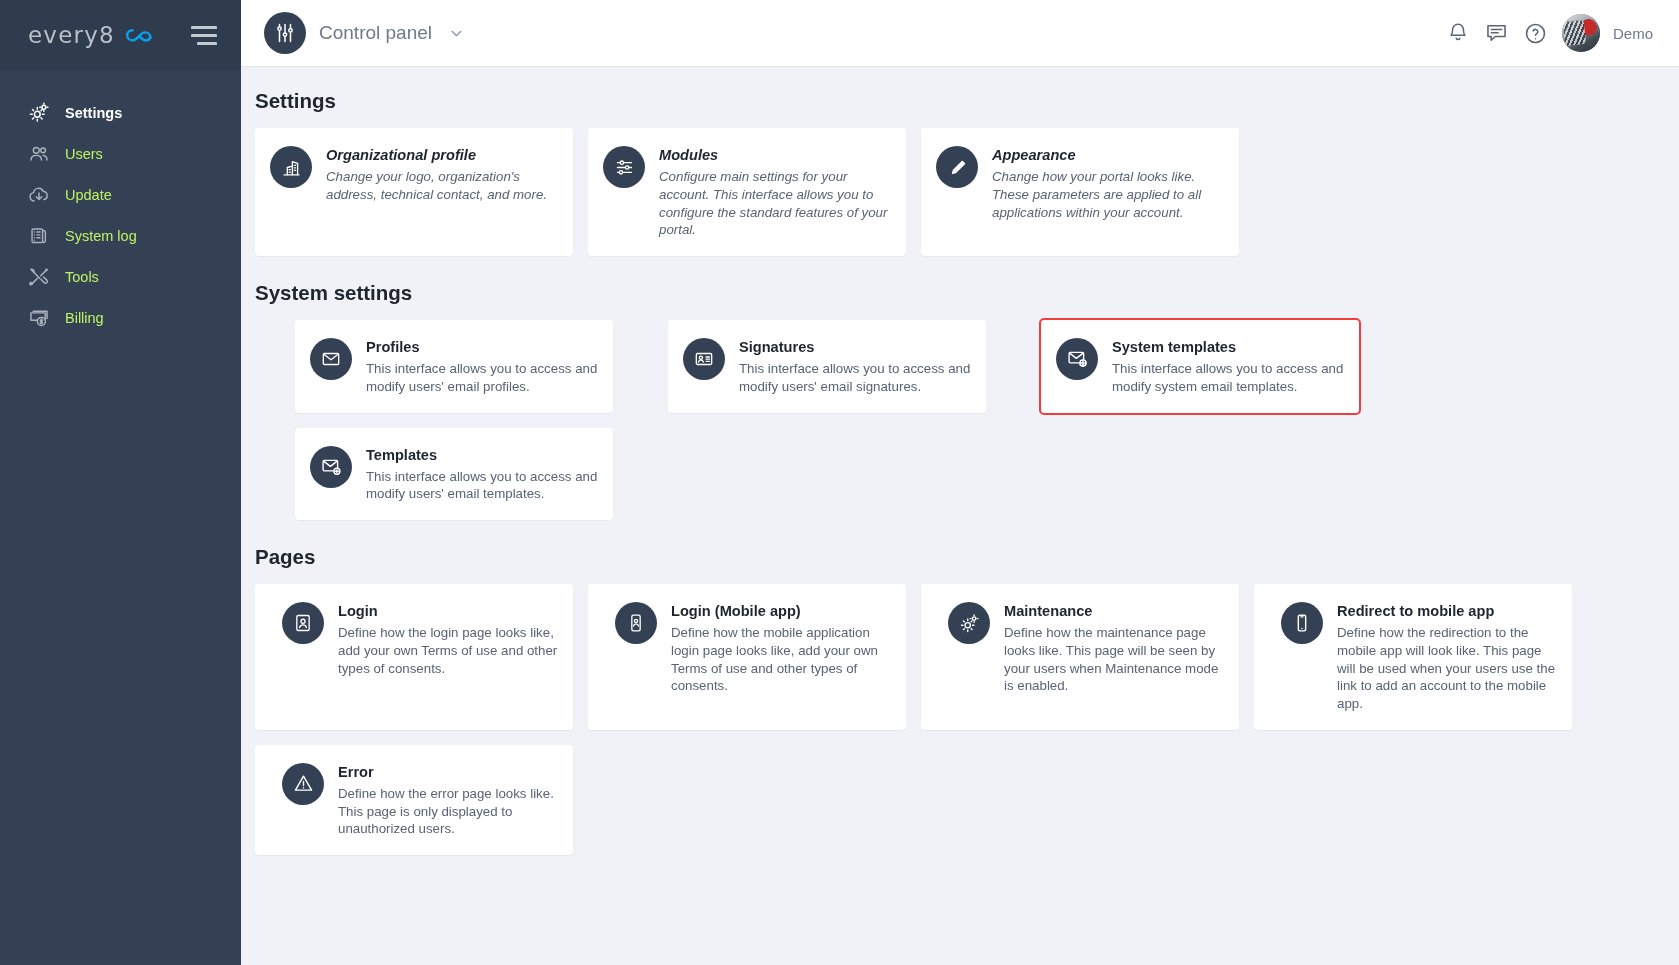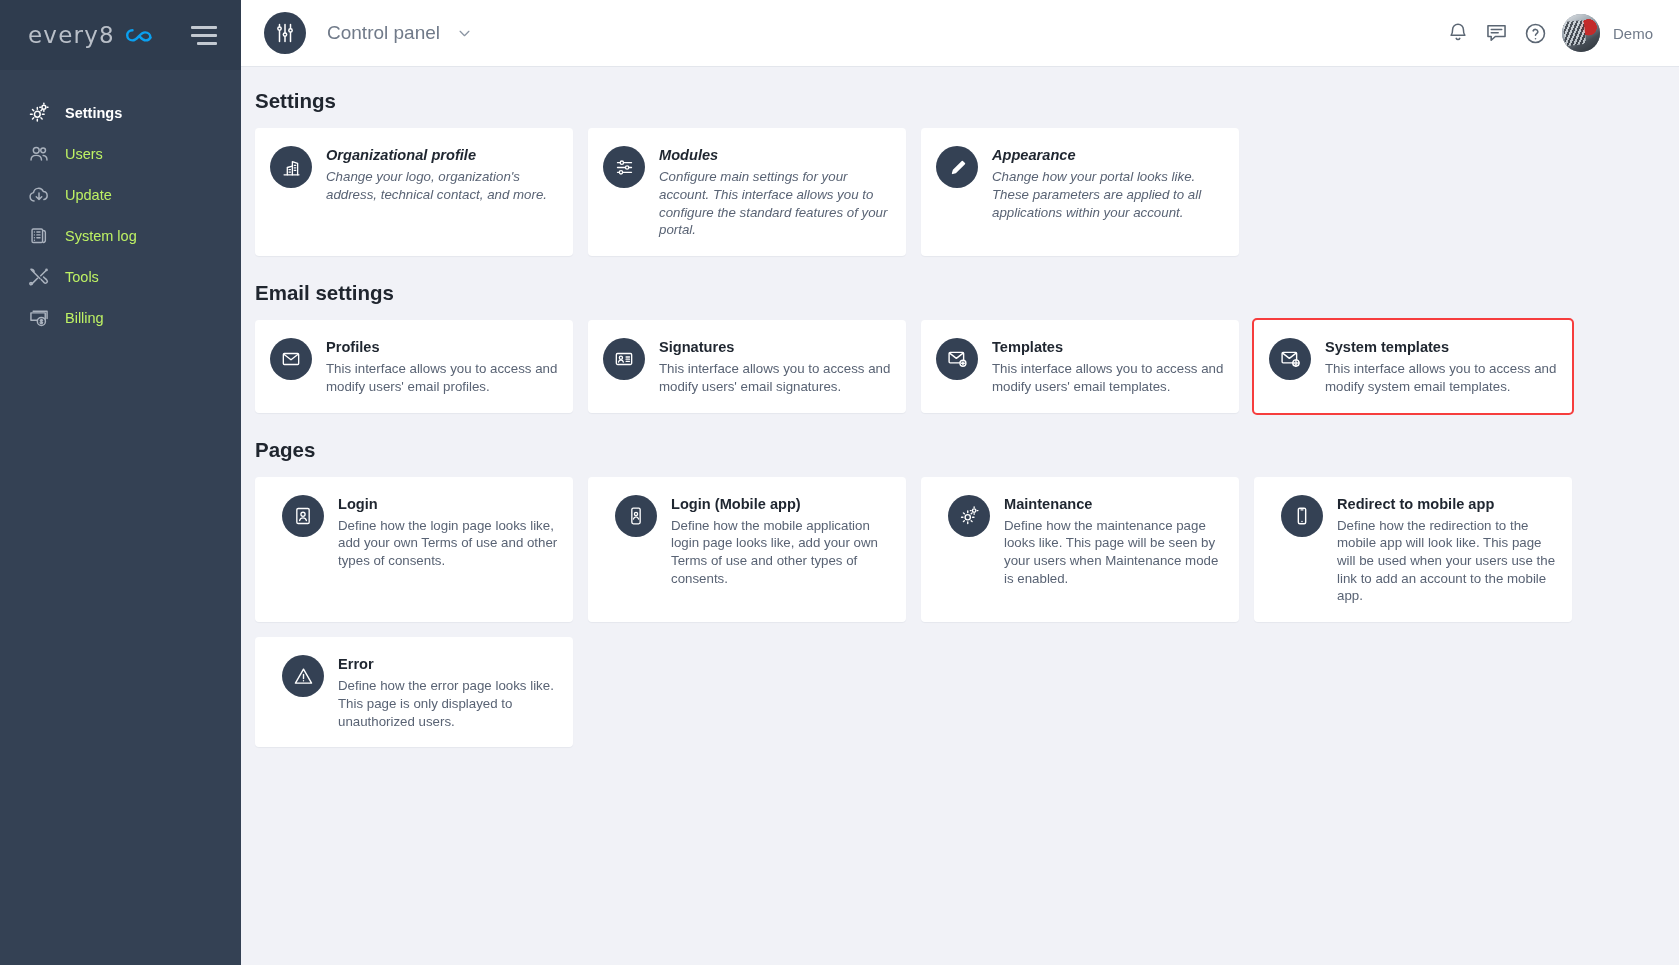--- a/index.html
+++ b/index.html
@@ -106,21 +106,20 @@
   .tb-left { display: flex; align-items: center; gap: 13px; }
   .tb-badge {
     width: 42px; height: 42px; border-radius: 50%;
     background: #344154;
     display: flex; align-items: center; justify-content: center;
   }
   .tb-title {
     font-size: 19px;
     color: #707a89;
     font-weight: 400;
-    margin-left: 8px;
   }
   .tb-chev { margin-left: 4px; display: inline-flex; color: #707a89; }
   .tb-right { display: flex; align-items: center; gap: 14px; text-align: right; }
   .tb-icon { cursor: pointer; display: inline-flex; align-items: center; justify-content: center; }
   .user-box { display: flex; align-items: center; gap: 13px; cursor: pointer; }
   .avatar {
     width: 38px; height: 38px; border-radius: 50%;
     overflow: hidden;
     background: #7d8894;
     position: relative;
@@ -160,21 +159,21 @@
     background: #ffffff;
     border-radius: 4px;
     padding: 17px 15px 17px 15px;
     display: flex;
     gap: 14px;
     align-items: flex-start;
     cursor: pointer;
     box-shadow: 0 1px 1px rgba(25,35,55,.05);
   }
   .card.h-set { min-height: 97px; font-style: italic; }
-  .card.h-mail{ min-height: 77px; }
+  .card.h-mail{ min-height: 77px; margin-left: 40px; }
   .card.h-page{ min-height: 95px; padding-left: 27px; }
   .card.highlight {
     outline: 2px solid #f63d3d;
     outline-offset: 0px;
     border-radius: 3px;
   }
   .card-ico {
     width: 42px; height: 42px; flex: 0 0 42px;
     border-radius: 50%;
     background: #344154;
@@ -397,21 +396,21 @@
               <div class="card-desc">Change how your portal looks like. These parameters are applied to all applications within your account.</div>
             </div>
           </div>
 
         </div>
       </section>
 
       <div class="sec-gap"></div>
 
       <section class="section">
-        <h2 class="section-title">Email settings</h2>
+        <h2 class="section-title">System settings</h2>
         <div class="grid">
 
           <div class="card h-mail">
             <span class="card-ico">
               <svg width="20" height="20" viewBox="0 0 24 24" fill="none" stroke="#ffffff" stroke-width="1.6" stroke-linejoin="round">
                 <rect x="2.8" y="5.4" width="18.4" height="13.2" rx="1.2"></rect>
                 <path d="M3.4 6.2 12 13l8.6-6.8"></path>
               </svg>
             </span>
             <div class="card-body">
@@ -425,54 +424,54 @@
               <svg width="20" height="20" viewBox="0 0 24 24" fill="none" stroke="#ffffff" stroke-width="1.6" stroke-linejoin="round" stroke-linecap="round">
                 <rect x="2.8" y="5.4" width="18.4" height="13.2" rx="1.4"></rect>
                 <circle cx="8.3" cy="10.5" r="1.9"></circle>
                 <path d="M5.4 15.6c.4-1.5 1.6-2.3 2.9-2.3s2.5.8 2.9 2.3"></path>
                 <path d="M14.5 9.6h4.1M14.5 12.2h4.1M14.5 14.8h4.1"></path>
               </svg>
             </span>
             <div class="card-body">
               <div class="card-title">Signatures</div>
               <div class="card-desc">This interface allows you to access and modify users' email signatures.</div>
-            </div>
-          </div>
-
-          <div class="card h-mail">
-            <span class="card-ico">
-              <svg width="21" height="21" viewBox="0 0 24 24" fill="none" stroke="#ffffff" stroke-width="1.6" stroke-linejoin="round" stroke-linecap="round">
-                <rect x="2.4" y="5" width="16.6" height="12" rx="1.2"></rect>
-                <path d="M3 5.8 10.7 11.8 18.4 5.8"></path>
-                <circle cx="18.2" cy="17.4" r="3.4" fill="#344154"></circle>
-                <path d="M18.2 15.8v3.2M16.6 17.4h3.2"></path>
-              </svg>
-            </span>
-            <div class="card-body">
-              <div class="card-title">Templates</div>
-              <div class="card-desc">This interface allows you to access and modify users' email templates.</div>
             </div>
           </div>
 
           <div class="card h-mail highlight">
             <span class="card-ico">
               <svg width="21" height="21" viewBox="0 0 24 24" fill="none" stroke="#ffffff" stroke-width="1.6" stroke-linejoin="round" stroke-linecap="round">
                 <rect x="2.4" y="5" width="16.6" height="12" rx="1.2"></rect>
                 <path d="M3 5.8 10.7 11.8 18.4 5.8"></path>
                 <circle cx="18.2" cy="17.2" r="3.6" fill="#344154"></circle>
                 <circle cx="18.2" cy="17.2" r="1.3"></circle>
                 <path d="M18.2 13.6v1M18.2 19.8v1M14.6 17.2h1M20.8 17.2h1"></path>
               </svg>
             </span>
             <div class="card-body">
               <div class="card-title">System templates</div>
               <div class="card-desc">This interface allows you to access and modify system email templates.</div>
             </div>
           </div>
 
+          <div class="card h-mail">
+            <span class="card-ico">
+              <svg width="21" height="21" viewBox="0 0 24 24" fill="none" stroke="#ffffff" stroke-width="1.6" stroke-linejoin="round" stroke-linecap="round">
+                <rect x="2.4" y="5" width="16.6" height="12" rx="1.2"></rect>
+                <path d="M3 5.8 10.7 11.8 18.4 5.8"></path>
+                <circle cx="18.2" cy="17.4" r="3.4" fill="#344154"></circle>
+                <path d="M18.2 15.8v3.2M16.6 17.4h3.2"></path>
+              </svg>
+            </span>
+            <div class="card-body">
+              <div class="card-title">Templates</div>
+              <div class="card-desc">This interface allows you to access and modify users' email templates.</div>
+            </div>
+          </div>
+
         </div>
       </section>
 
       <div class="sec-gap"></div>
 
       <section class="section">
         <h2 class="section-title">Pages</h2>
         <div class="grid">
 
           <div class="card h-page">

